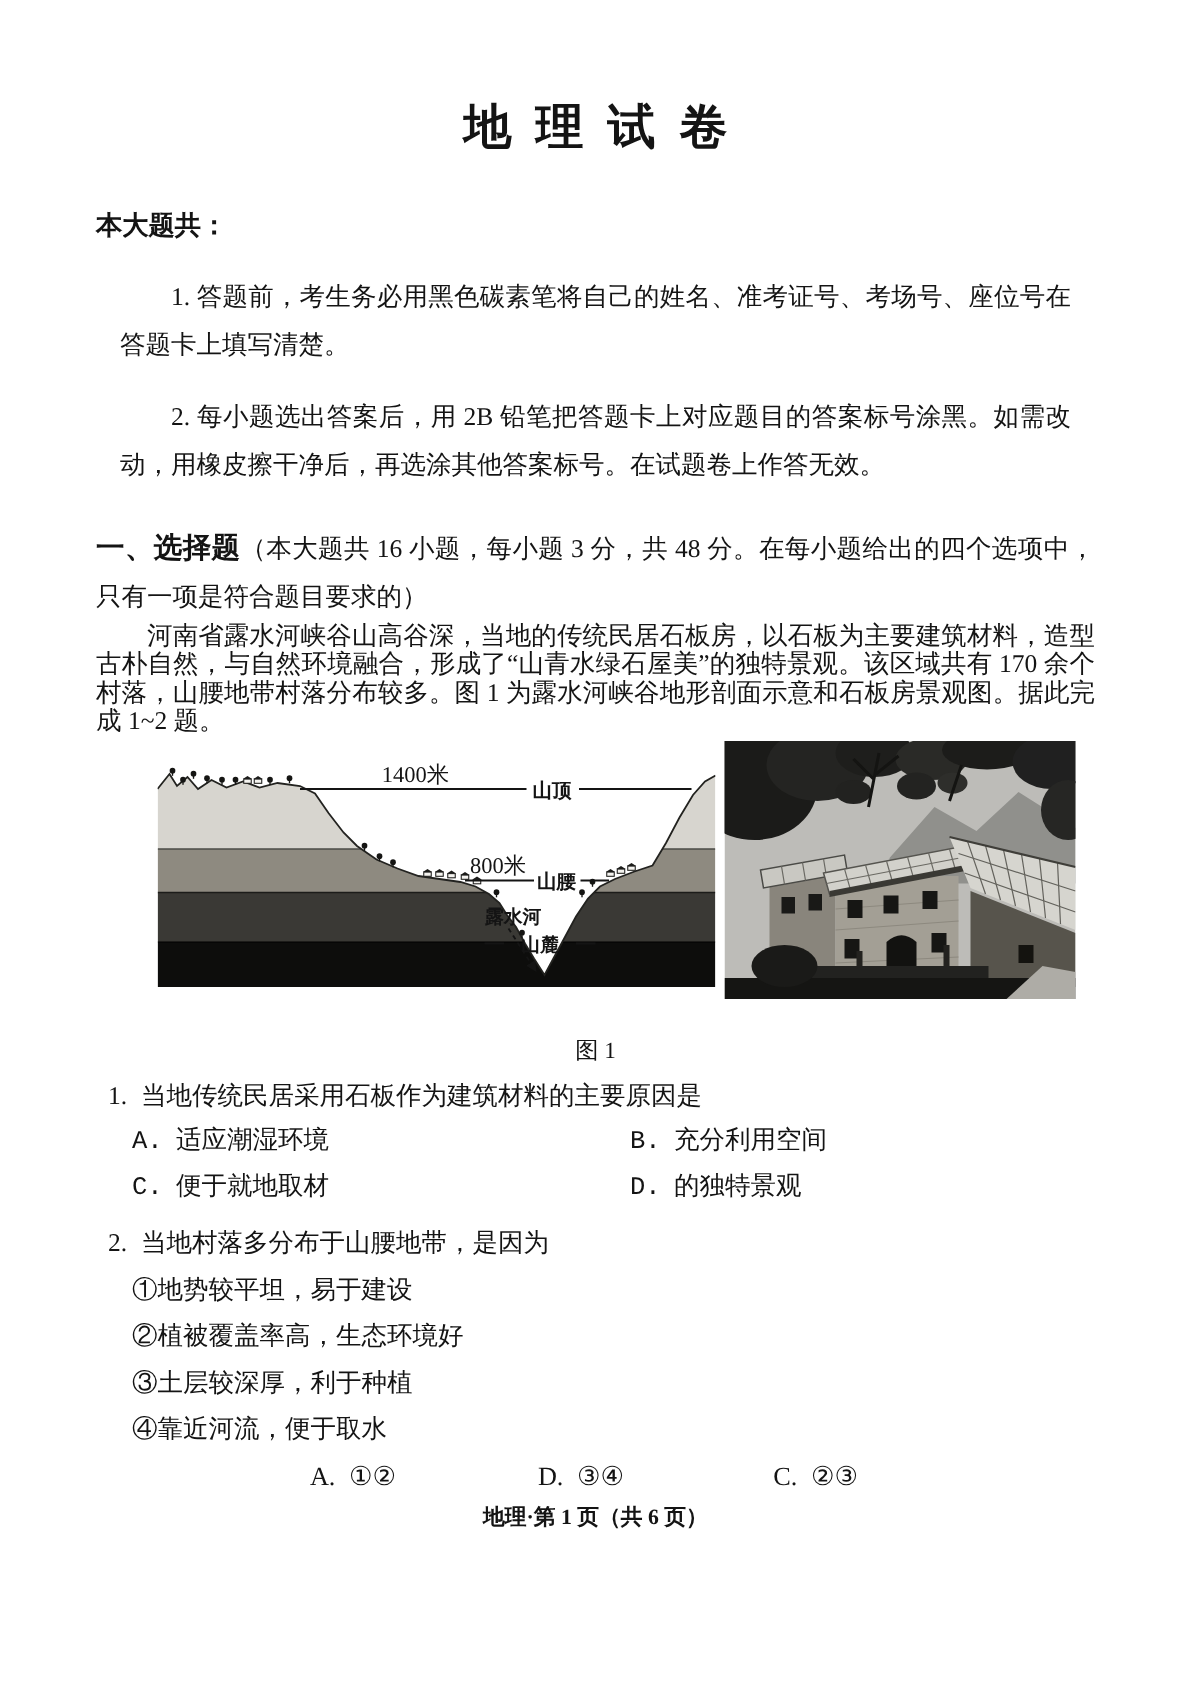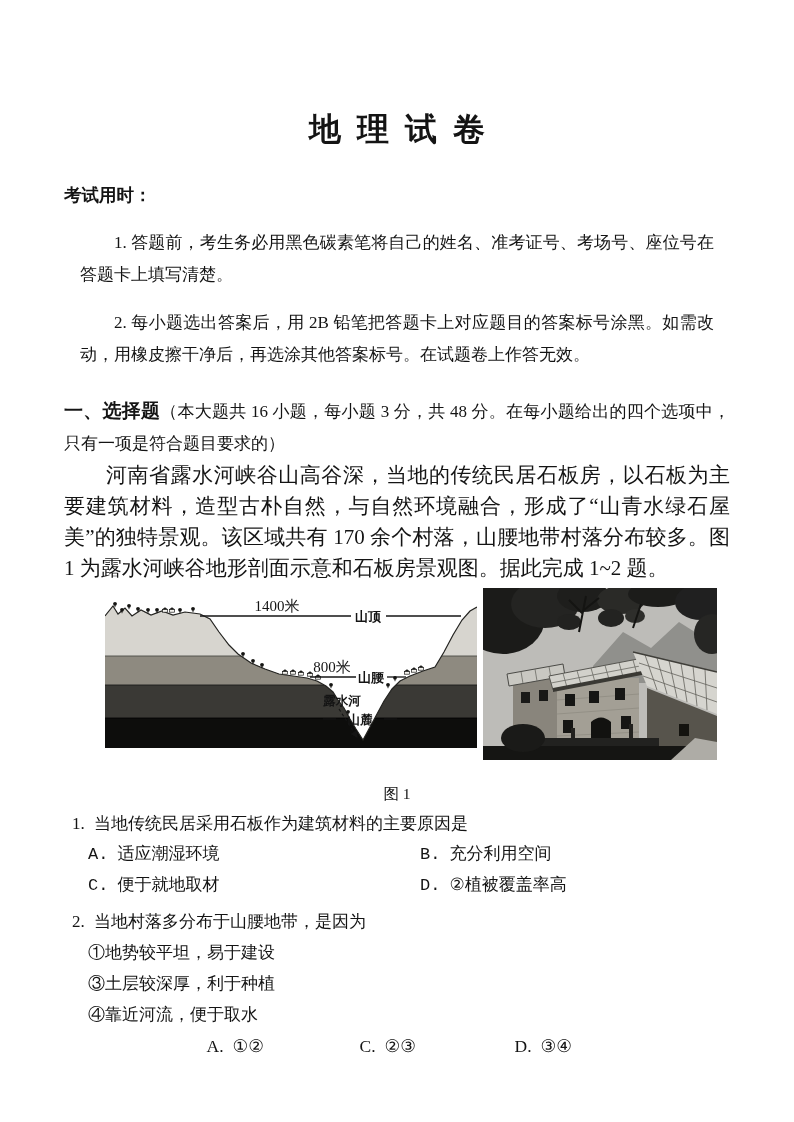--- a/index.html
+++ b/index.html
@@ -1,29 +1,29 @@
 <!DOCTYPE html>
 <html><head>
 <meta charset="utf-8">
 <style>
   html,body{margin:0;padding:0;background:#ffffff;}
   body{width:794px;height:1122px;font-family:"Liberation Serif","DejaVu Serif",serif;color:#141414;}
-  .page{position:relative;width:794px;height:1122px;box-sizing:border-box;padding:109px 64px 0 64px;overflow:hidden;background:#ffffff;}
+  .page{position:relative;width:794px;height:1122px;box-sizing:border-box;padding:64px 64px 0 64px;overflow:hidden;background:#ffffff;}
 
   .title{margin:0 0 30px 0;text-align:center;font-size:32px;line-height:40px;font-weight:bold;letter-spacing:0.5em;text-indent:0.5em;}
 
   .notice-label{font-size:17.5px;font-weight:bold;line-height:32px;}
   .para{margin:16px;font-size:17px;line-height:32px;text-align:justify;text-indent:2em;}
 
   .section-head{margin:24px 0 0 0;font-size:17px;line-height:32px;text-align:justify;}
   .section-head .bold{font-weight:bold;font-size:19px;}
-  .intro{margin:0;font-size:21px;line-height:31px;text-align:justify;text-indent:2em;}
+  .intro{margin:0;font-size:17px;line-height:19px;text-align:justify;text-indent:2em;}
 
   .figure-block{margin-top:4px;}
-  .figure-row{display:flex;align-items:flex-start;margin-left:41px;}
+  .figure-row{display:flex;align-items:center;margin-left:41px;}
   .diagram-wrap{margin-bottom:5px;}
   .photo-wrap{margin-left:6px;}
   .figure-caption{text-align:center;font-size:15.5px;line-height:22px;margin-top:19px;}
 
   .question{margin-left:8px;}
   .q1{margin-top:4px;}
   .q2{margin-top:6px;}
   .q-head{display:flex;font-size:17px;line-height:30px;}
   .q-num{width:22px;flex:none;}
   .q-stem{flex:1;}
@@ -36,21 +36,21 @@
 
   svg text{font-family:"Liberation Serif","DejaVu Serif",serif;}
 </style>
 </head>
 <body>
 
 <div class="page">
 
   <h1 class="title">地理试卷</h1>
 
-  <div class="notice-label">考试用时：</div>
+  <div class="notice-label">本大题共：</div>
   <p class="para">1. 答题前，考生务必用黑色碳素笔将自己的姓名、准考证号、考场号、座位号在答题卡上填写清楚。</p>
   <p class="para">2. 每小题选出答案后，用 2B 铅笔把答题卡上对应题目的答案标号涂黑。如需改动，用橡皮擦干净后，再选涂其他答案标号。在试题卷上作答无效。</p>
 
   <p class="section-head"><span class="bold">一、选择题</span><span>（本大题共 16 小题，每小题 3 分，共 48 分。在每小题给出的四个选项中，只有一项是符合题目要求的）</span></p>
 
   <p class="intro">河南省露水河峡谷山高谷深，当地的传统民居石板房，以石板为主要建筑材料，造型古朴自然，与自然环境融合，形成了“山青水绿石屋美”的独特景观。该区域共有 170 余个村落，山腰地带村落分布较多。图 1 为露水河峡谷地形剖面示意和石板房景观图。据此完成 1~2 题。</p>
 
   <div class="figure-block">
     <div class="figure-row">
       <div class="diagram-wrap">
@@ -195,33 +195,35 @@
 
   <div class="question q1">
     <div class="q-head">
       <span class="q-num">1.</span>
       <span class="q-stem">当地传统民居采用石板作为建筑材料的主要原因是</span>
     </div>
     <div class="options-grid-2col">
       <div class="opt"><span class="opt-label">A.</span><span>适应潮湿环境</span></div>
       <div class="opt"><span class="opt-label">B.</span><span>充分利用空间</span></div>
       <div class="opt"><span class="opt-label">C.</span><span>便于就地取材</span></div>
-      <div class="opt"><span class="opt-label">D.</span><span>②植被覆盖率高</span></div>
+      <div class="opt"><span class="opt-label">D.</span><span>的独特景观</span></div>
     </div>
   </div>
 
   <div class="question q2">
     <div class="q-head">
       <span class="q-num">2.</span>
       <span class="q-stem">当地村落多分布于山腰地带，是因为</span>
     </div>
     <div class="statement">①地势较平坦，易于建设</div>
+    <div class="statement">②植被覆盖率高，生态环境好</div>
     <div class="statement">③土层较深厚，利于种植</div>
     <div class="statement">④靠近河流，便于取水</div>
     <div class="options-grid-4col">
       <div class="opt"><span class="opt-label">A.</span><span>①②</span></div>
+      <div class="opt"><span class="opt-label">D.</span><span>③④</span></div>
       <div class="opt"><span class="opt-label">C.</span><span>②③</span></div>
-      <div class="opt"><span class="opt-label">D.</span><span>③④</span></div>
     </div>
   </div>
 
+  <div class="page-footer">地理·第 1 页（共 6 页）</div>
 
 </div>
 
 </body></html>

